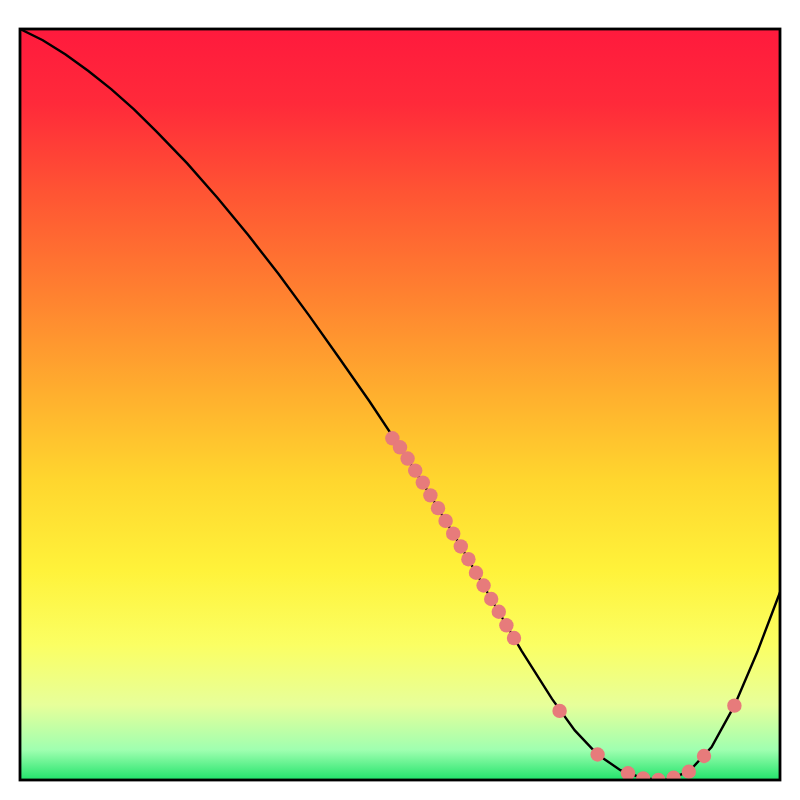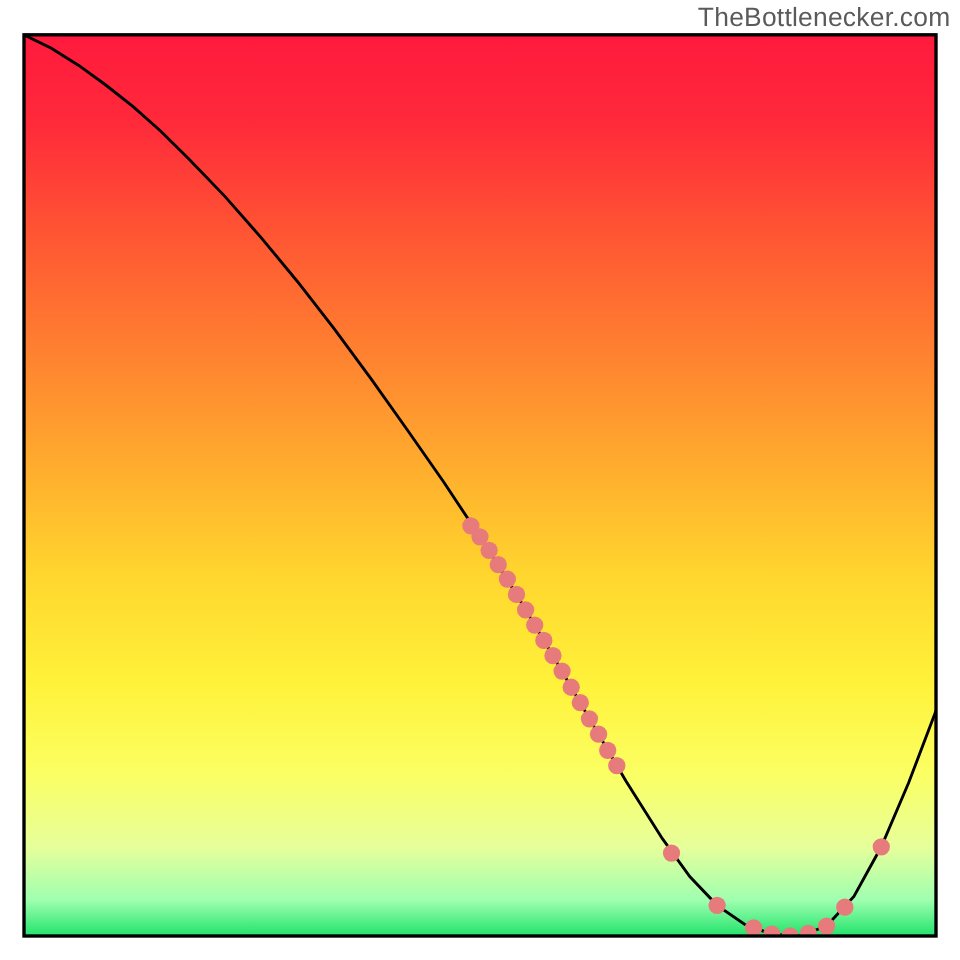--- a/index.html
+++ b/index.html
@@ -82,14 +82,13 @@
           <circle cx="643.20" cy="778.50" r="7.2" fill="#e77b7b"></circle>
           <circle cx="658.40" cy="780.00" r="7.2" fill="#e77b7b"></circle>
           <circle cx="673.60" cy="777.75" r="7.2" fill="#e77b7b"></circle>
           <circle cx="688.80" cy="771.74" r="7.2" fill="#e77b7b"></circle>
           <circle cx="704.00" cy="755.97" r="7.2" fill="#e77b7b"></circle>
           <circle cx="734.40" cy="705.65" r="7.2" fill="#e77b7b"></circle>
         </g>
     </g>
     <rect id="plot-frame" fill="none" stroke-width="2.8" x="20" y="29" width="760" height="751" stroke="#000000"></rect>
   </svg>
-  <div class="watermark">TheBottlenecker.com</div>
 </div>
 
 </body></html>

